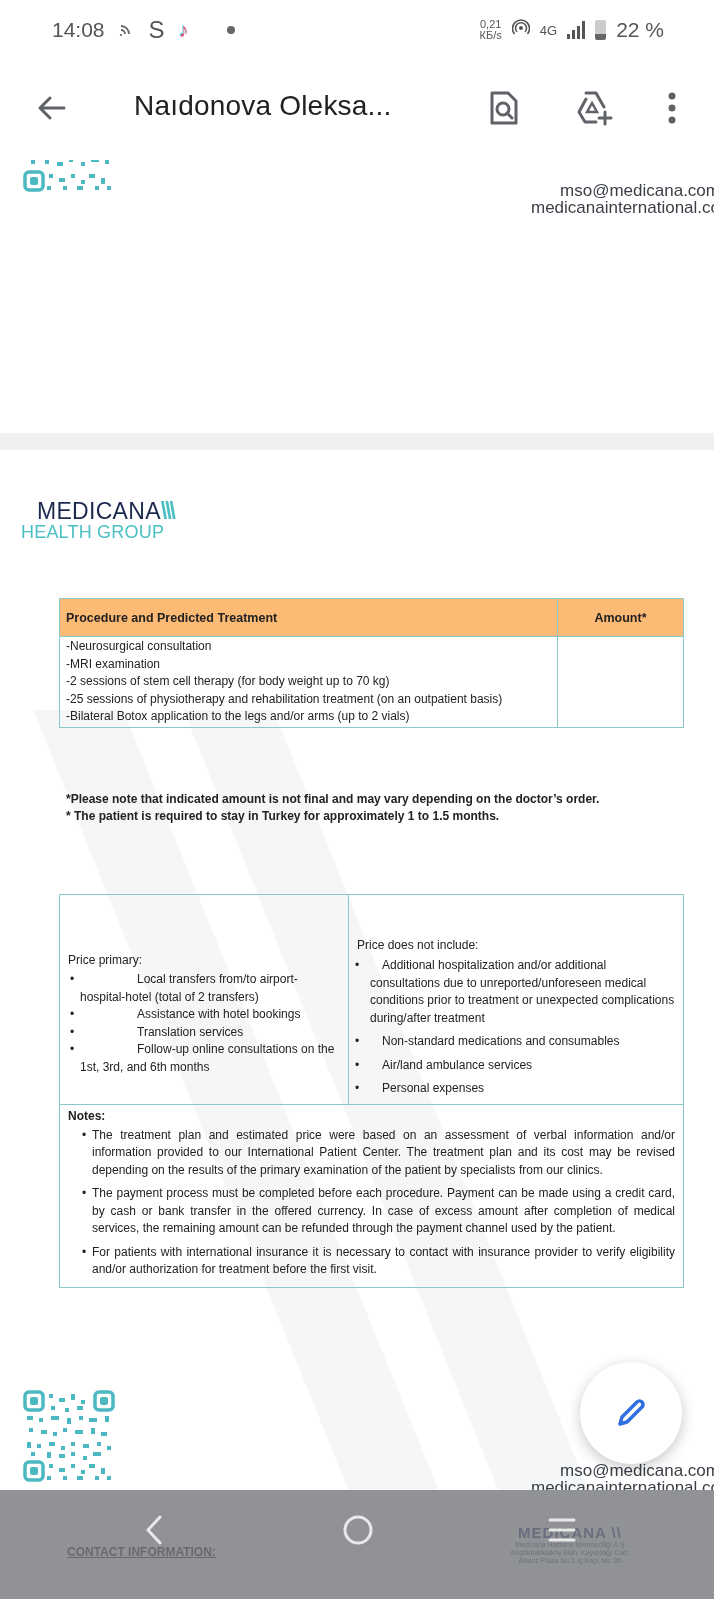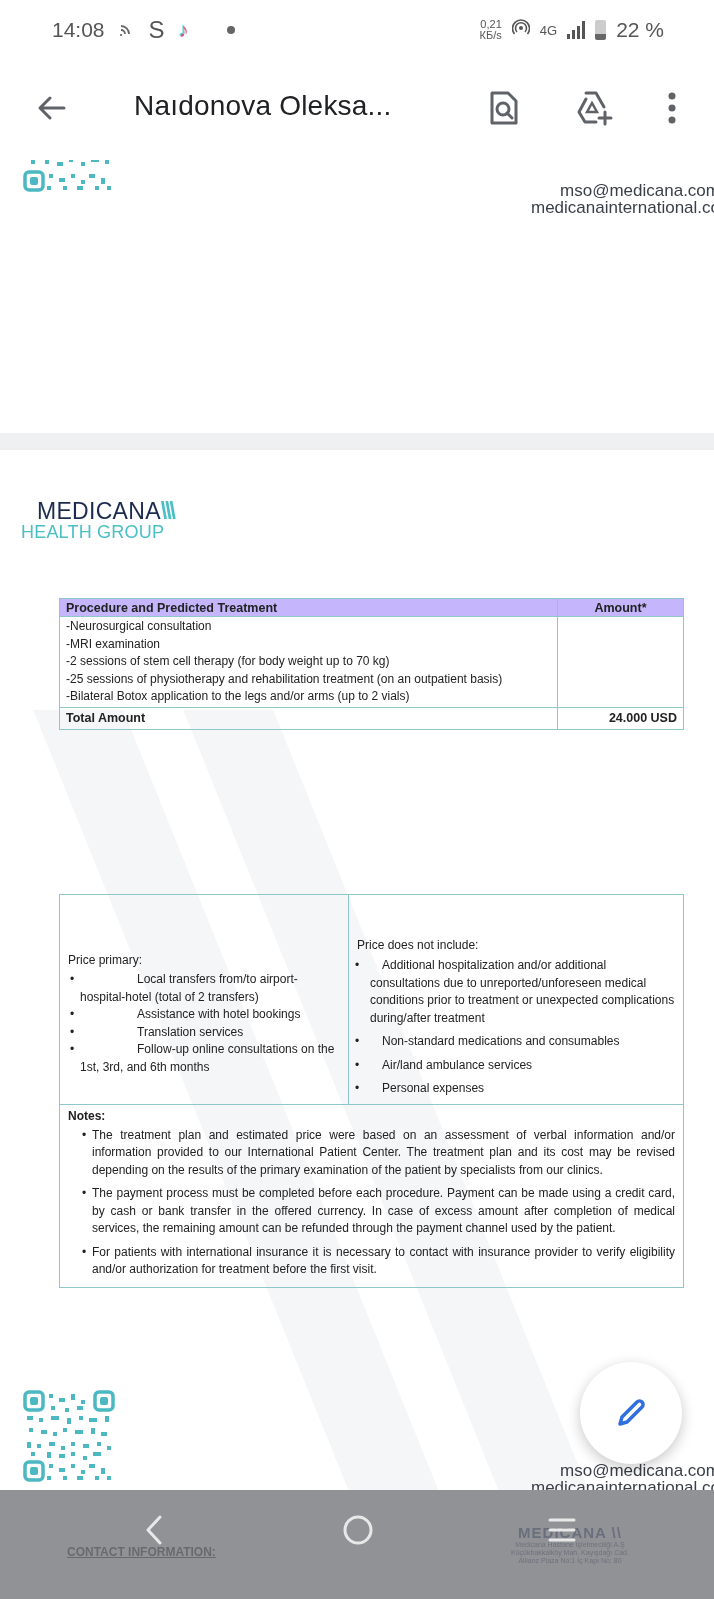--- a/index.html
+++ b/index.html
@@ -8,21 +8,21 @@
 
   
   .status-bar { position: absolute; top: 0; left: 0; width: 714px; height: 60px; background: #ffffff; display: flex; align-items: center; padding: 0 50px 0 52px; color: #555; }
   .status-left { display: flex; align-items: center; gap: 14px; font-size: 21px; }
   .status-left .time { font-size: 21px; color: #555; }
   .status-left .glyph { font-size: 18px; color: #666; }
   .status-left .s-glyph { font-size: 24px; color: #555; }
   .status-left .tiktok { font-size: 20px; color: #e0507a; text-shadow: -1px -1px 0 #4fd6dc; }
   .status-left .dot { width: 8px; height: 8px; border-radius: 50%; background: #666; margin-left: 24px; }
   .status-right { margin-left: auto; display: flex; align-items: center; gap: 10px; color: #555; }
-  .net-speed { display: flex; flex-direction: column; align-items: flex-end; font-size: 11px; line-height: 11px; }
+  .net-speed { display: flex; flex-direction: column; align-items: center; font-size: 11px; line-height: 11px; }
   .status-right .hotspot { font-size: 18px; }
   .status-right .net { font-size: 13px; }
   .signal { display: flex; align-items: flex-end; gap: 2px; height: 18px; }
   .signal span { width: 3px; background: #555; display: block; }
   .battery { width: 11px; height: 20px; border-radius: 2px; background: linear-gradient(to bottom, #ccc 70%, #666 70%); }
   .battery-pct { font-size: 21px; }
 
   
   .app-bar { position: absolute; top: 60px; left: 0; width: 714px; height: 100px; background: #ffffff; display: flex; align-items: center; }
   .back-btn { position: absolute; left: 34px; top: 30px; width: 36px; height: 36px; cursor: pointer; }
@@ -44,21 +44,21 @@
   .footer-email { position: absolute; right: -6px; text-align: right; font-size: 17px; line-height: 17px; color: #3a3f47; }
 
   .logo { position: absolute; left: 21px; }
   .logo .l1 { font-size: 23px; color: #1b2a4e; letter-spacing: 0.3px; line-height: 24px; margin-left: 16px; }
   .logo .l1 .slashes { color: #4bc0c4; font-weight: bold; letter-spacing: -2px; }
   .logo .l2 { font-size: 18px; color: #4bc0c4; line-height: 18px; letter-spacing: 0.2px; }
 
   
   .treat-table { position: absolute; left: 59px; top: 148px; width: 625px; border-collapse: collapse; font-size: 12px; color: #222; }
   .treat-table td, .treat-table th { border: 1px solid #8cc7c9; padding: 1px 6px; vertical-align: top; }
-  .treat-table th { background: #c4b5fd; font-weight: bold; text-align: left; height: 18px; vertical-align: middle; font-size: 12.5px; }
+  .treat-table th { background: #fdba74; font-weight: bold; text-align: left; height: 38px; vertical-align: middle; font-size: 12.5px; }
   .treat-table th.price-h { text-align: center; width: 126px; }
   .treat-table .proc-list div { line-height: 17.5px; }
   .treat-table .total-row td { font-weight: bold; height: 22px; vertical-align: middle; font-size: 12.5px; }
   .treat-table .total-row td.amt { text-align: right; }
 
   .disclaimers { position: absolute; left: 66px; top: 341px; font-size: 12px; font-weight: bold; color: #222; line-height: 17px; }
 
   
   .incl-table { position: absolute; left: 59px; top: 444px; width: 625px; border-collapse: collapse; font-size: 12px; color: #222; }
   .incl-table td { border: 1px solid #8cc7c9; vertical-align: top; }
@@ -247,27 +247,27 @@
       <tr>
         <td class="proc-list">
           <div>-Neurosurgical consultation</div>
           <div>-MRI examination</div>
           <div>-2 sessions of stem cell therapy (for body weight up to 70 kg)</div>
           <div>-25 sessions of physiotherapy and rehabilitation treatment (on an outpatient basis)</div>
           <div>-Bilateral Botox application to the legs and/or arms (up to 2 vials)</div>
         </td>
         <td></td>
       </tr>
-      <tr class="total-row">
-        <td>Total Amount</td>
-        <td class="amt">24.000 USD</td>
-      </tr>
     </tbody>
       </table>
 
+    <div class="disclaimers">
+      <div>*Please note that indicated amount is not final and may vary depending on the doctor’s order.</div>
+      <div>* The patient is required to stay in Turkey for approximately 1 to 1.5 months.</div>
+    </div>
 
     <table class="incl-table">
       <tbody>
           <tr>
         <td class="incl-left">
           <div class="incl-title">Price primary:</div>
           <ul>
             <li><span class="bullet">•</span><span class="txt">Local transfers from/to airport-hospital-hotel (total of 2 transfers)</span></li>
             <li><span class="bullet">•</span><span class="txt">Assistance with hotel bookings</span></li>
             <li><span class="bullet">•</span><span class="txt">Translation services</span></li>

